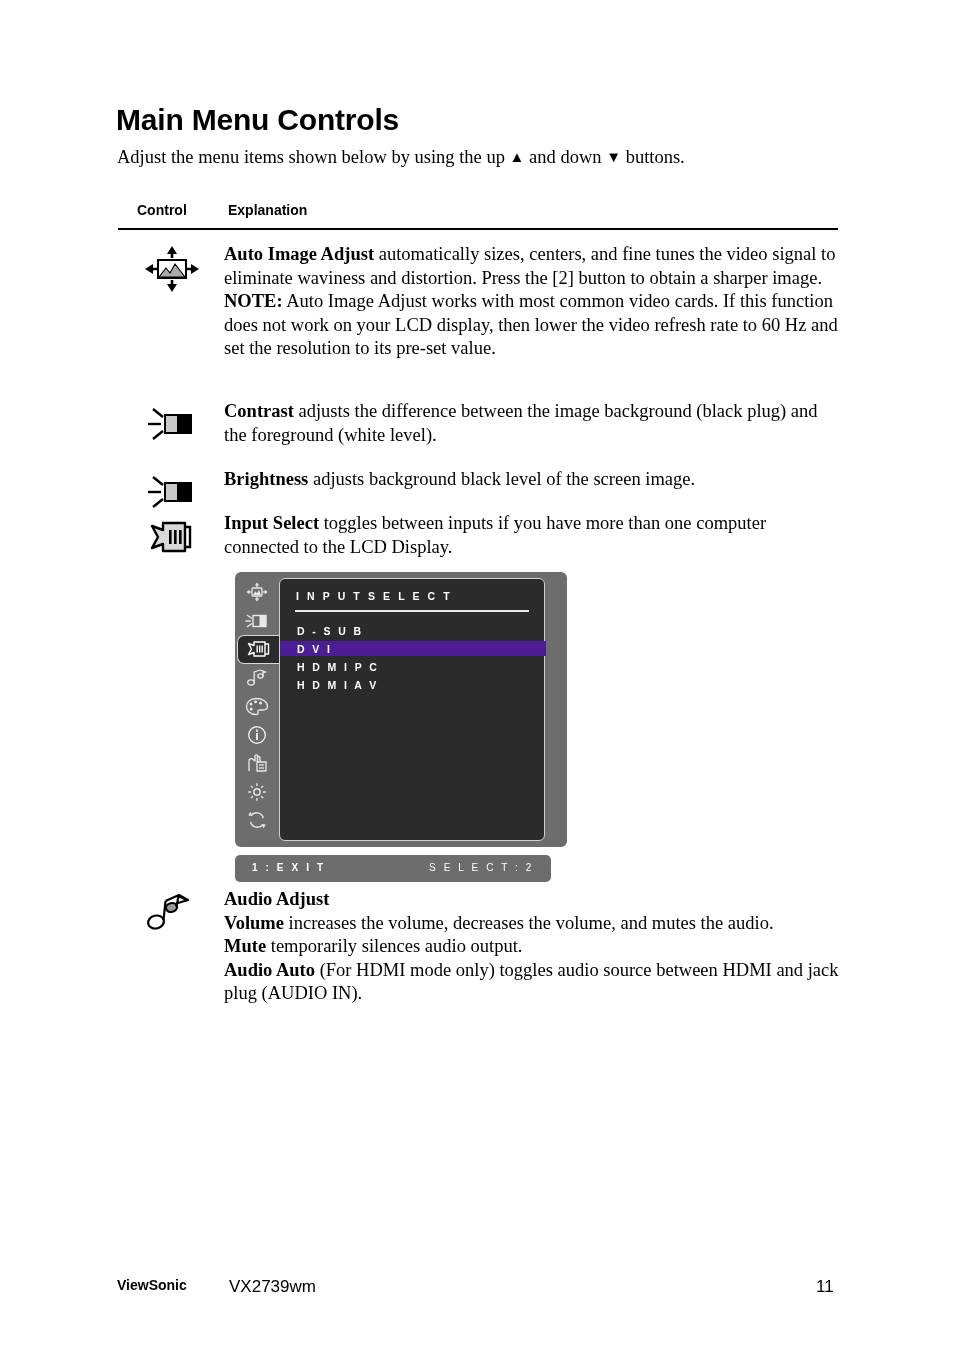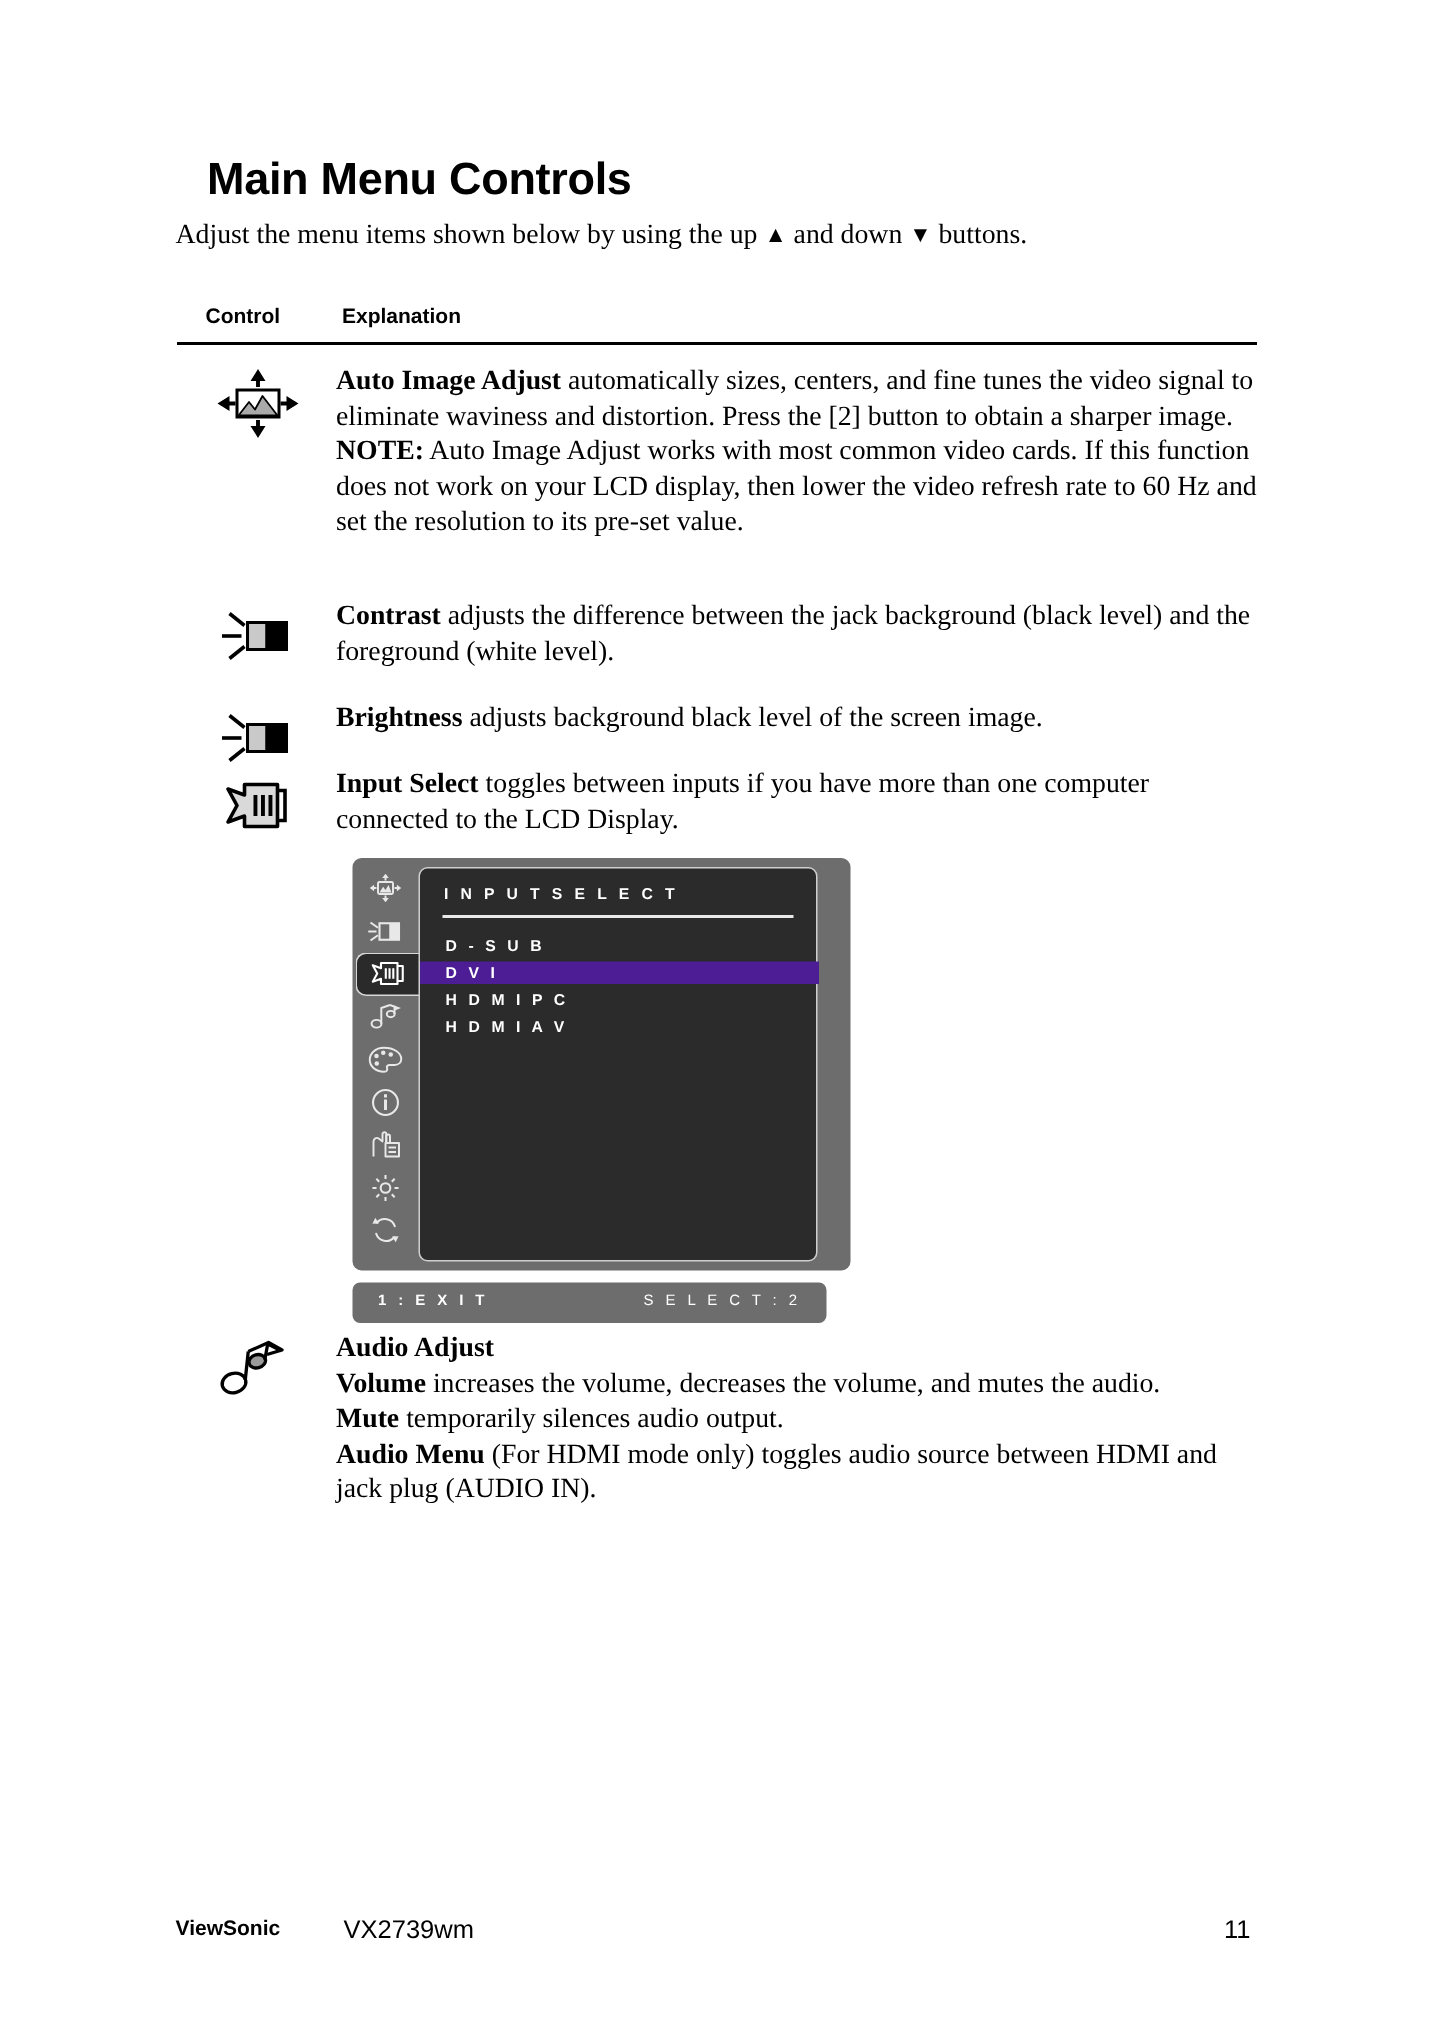--- a/index.html
+++ b/index.html
@@ -18,21 +18,20 @@
 
   
   .title {
     position: absolute;
     left: 116px; top: 103px;
     font-family: "Liberation Sans", "DejaVu Sans", sans-serif;
     font-weight: bold;
     font-size: 30px;
     letter-spacing: -0.2px;
     color: #000;
-    margin-left: 22px;
   }
   .intro {
     position: absolute;
     left: 117px; top: 147px;
     font-size: 18.5px;
     color: #000;
     white-space: nowrap;
   }
   .intro .tri { font-size: 15px; vertical-align: 1px; }
 
@@ -210,21 +209,21 @@
           <path d="M4 22 L17 22" stroke="#000" stroke-width="2.4" fill="none"></path>
           <path d="M9 37 L19 29" stroke="#000" stroke-width="2.4" fill="none"></path>
 
           <rect x="20" y="12" width="28" height="20" fill="#000"></rect>
           <rect x="22" y="14" width="11" height="16" fill="#c9c9c9"></rect>
           <rect x="33" y="14" width="13" height="16" fill="#000"></rect>
         </g>
       </svg>
     </div>
     <div class="text-cell">
-      <b>Contrast</b><span> adjusts the difference between the jack background  (black level) and the foreground (white level).</span>
+      <b>Contrast</b><span> adjusts the difference between the image background  (black plug) and the foreground (white level).</span>
     </div>
   </div>
 
   <div class="row" style="left:118px; top:468px; width:720px;">
     <div class="icon-cell">
       <svg class="gicon" width="56" height="44" viewBox="0 0 56 44" style="margin-left:26px;margin-top:2px;">
         <g>
           <path d="M9 7 L19 15" stroke="#000" stroke-width="2.4" fill="none"></path>
           <path d="M4 22 L17 22" stroke="#000" stroke-width="2.4" fill="none"></path>
           <path d="M9 37 L19 29" stroke="#000" stroke-width="2.4" fill="none"></path>
@@ -408,21 +407,21 @@
           <path d="M32.5 14.5 L34.5 4"></path>
           <path d="M21.5 9 L35 3 L44 8 L34 11"></path>
           <path d="M34.5 4 L43.5 8.5"></path>
         </g>
       </svg>
     </div>
     <div class="text-cell">
       <b>Audio Adjust</b><br>
       <b>Volume</b><span> increases the volume, decreases the volume, and mutes the audio.</span><br>
       <b>Mute</b><span> temporarily silences audio output.</span><br>
-      <b>Audio Menu</b><span> (For HDMI mode only) toggles audio source between HDMI and jack plug (AUDIO IN).</span>
+      <b>Audio Auto</b><span> (For HDMI mode only) toggles audio source between HDMI and jack plug (AUDIO IN).</span>
     </div>
   </div>
 
   <div class="footer-brand">ViewSonic</div>
   <div class="footer-model">VX2739wm</div>
   <div class="footer-page">11</div>
 
 </div>
 
 </body></html>

